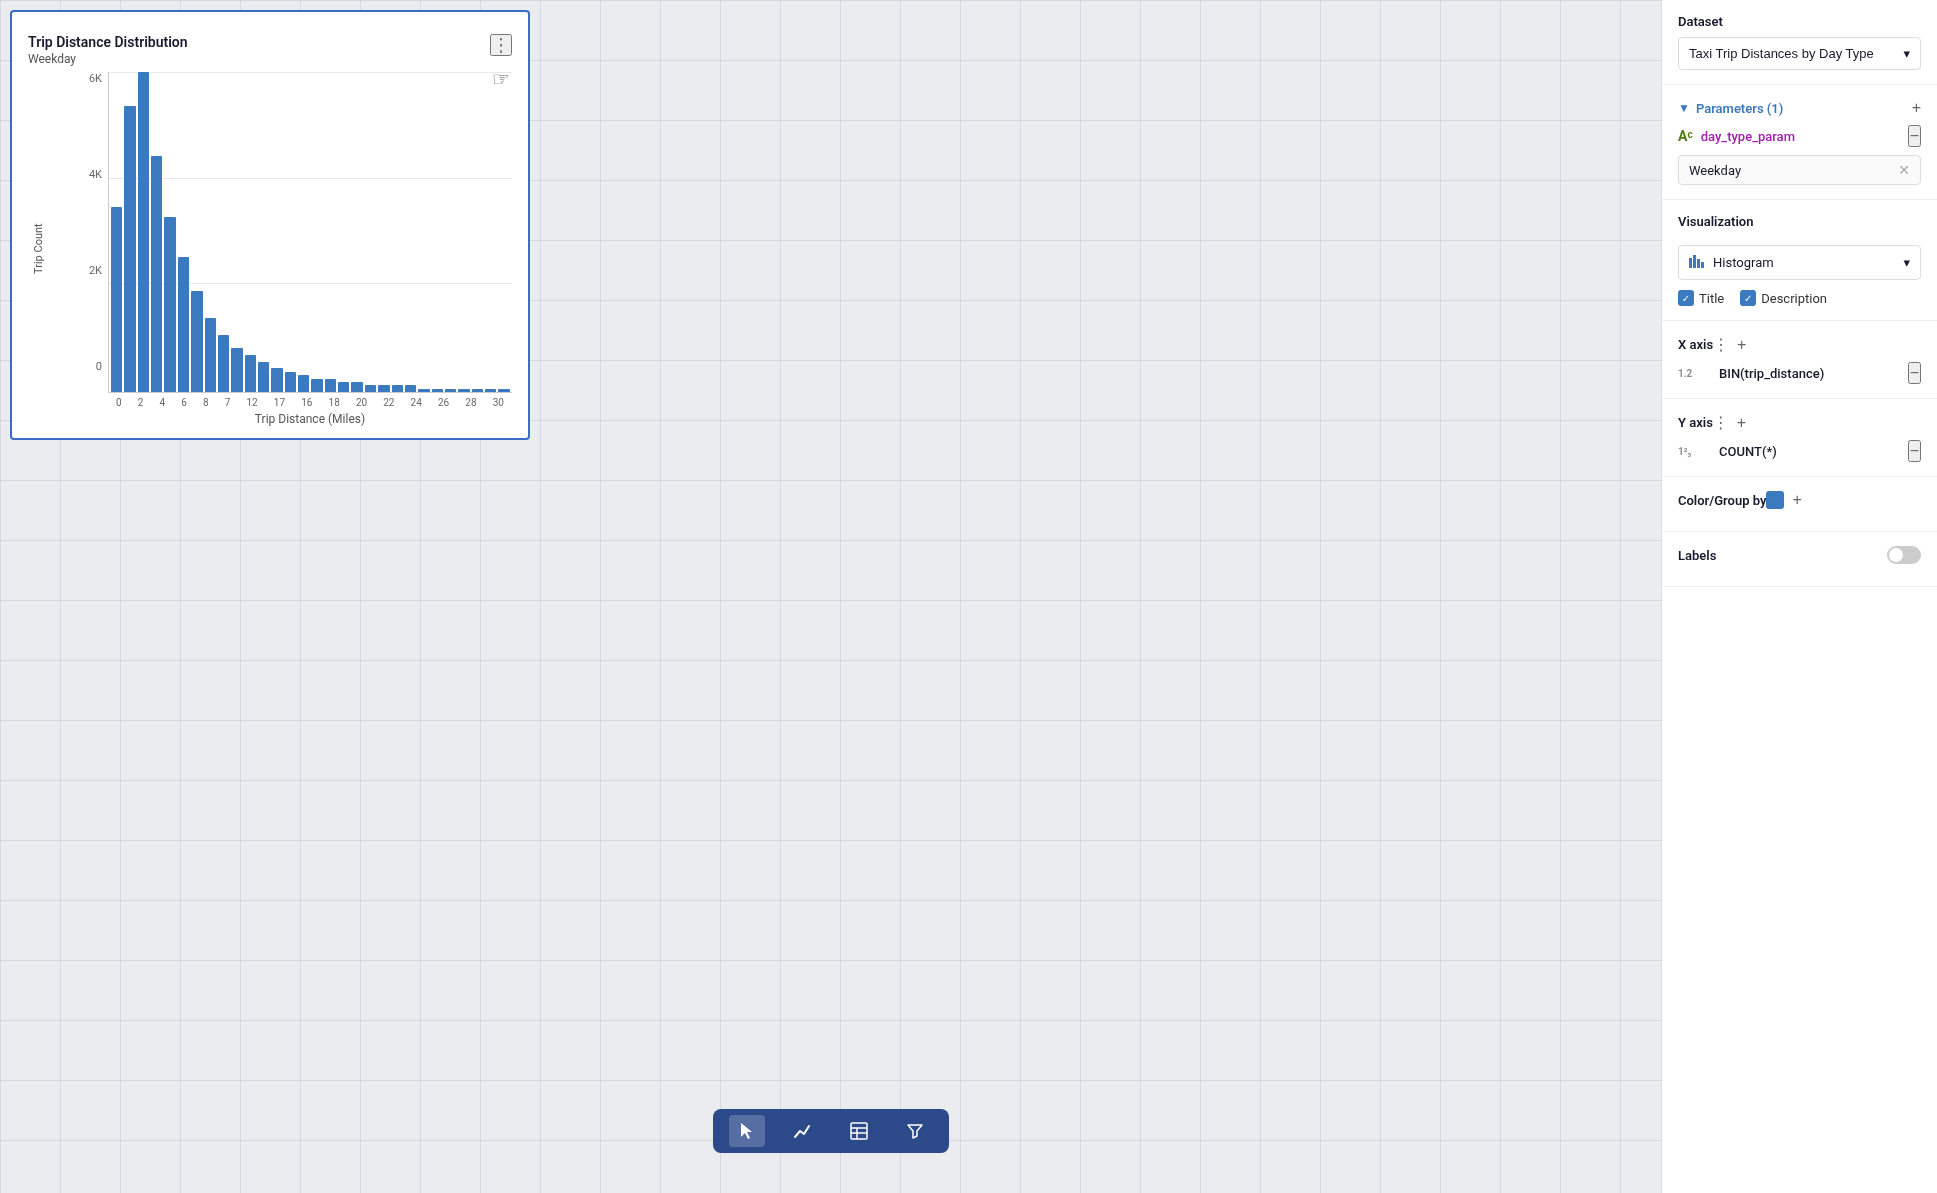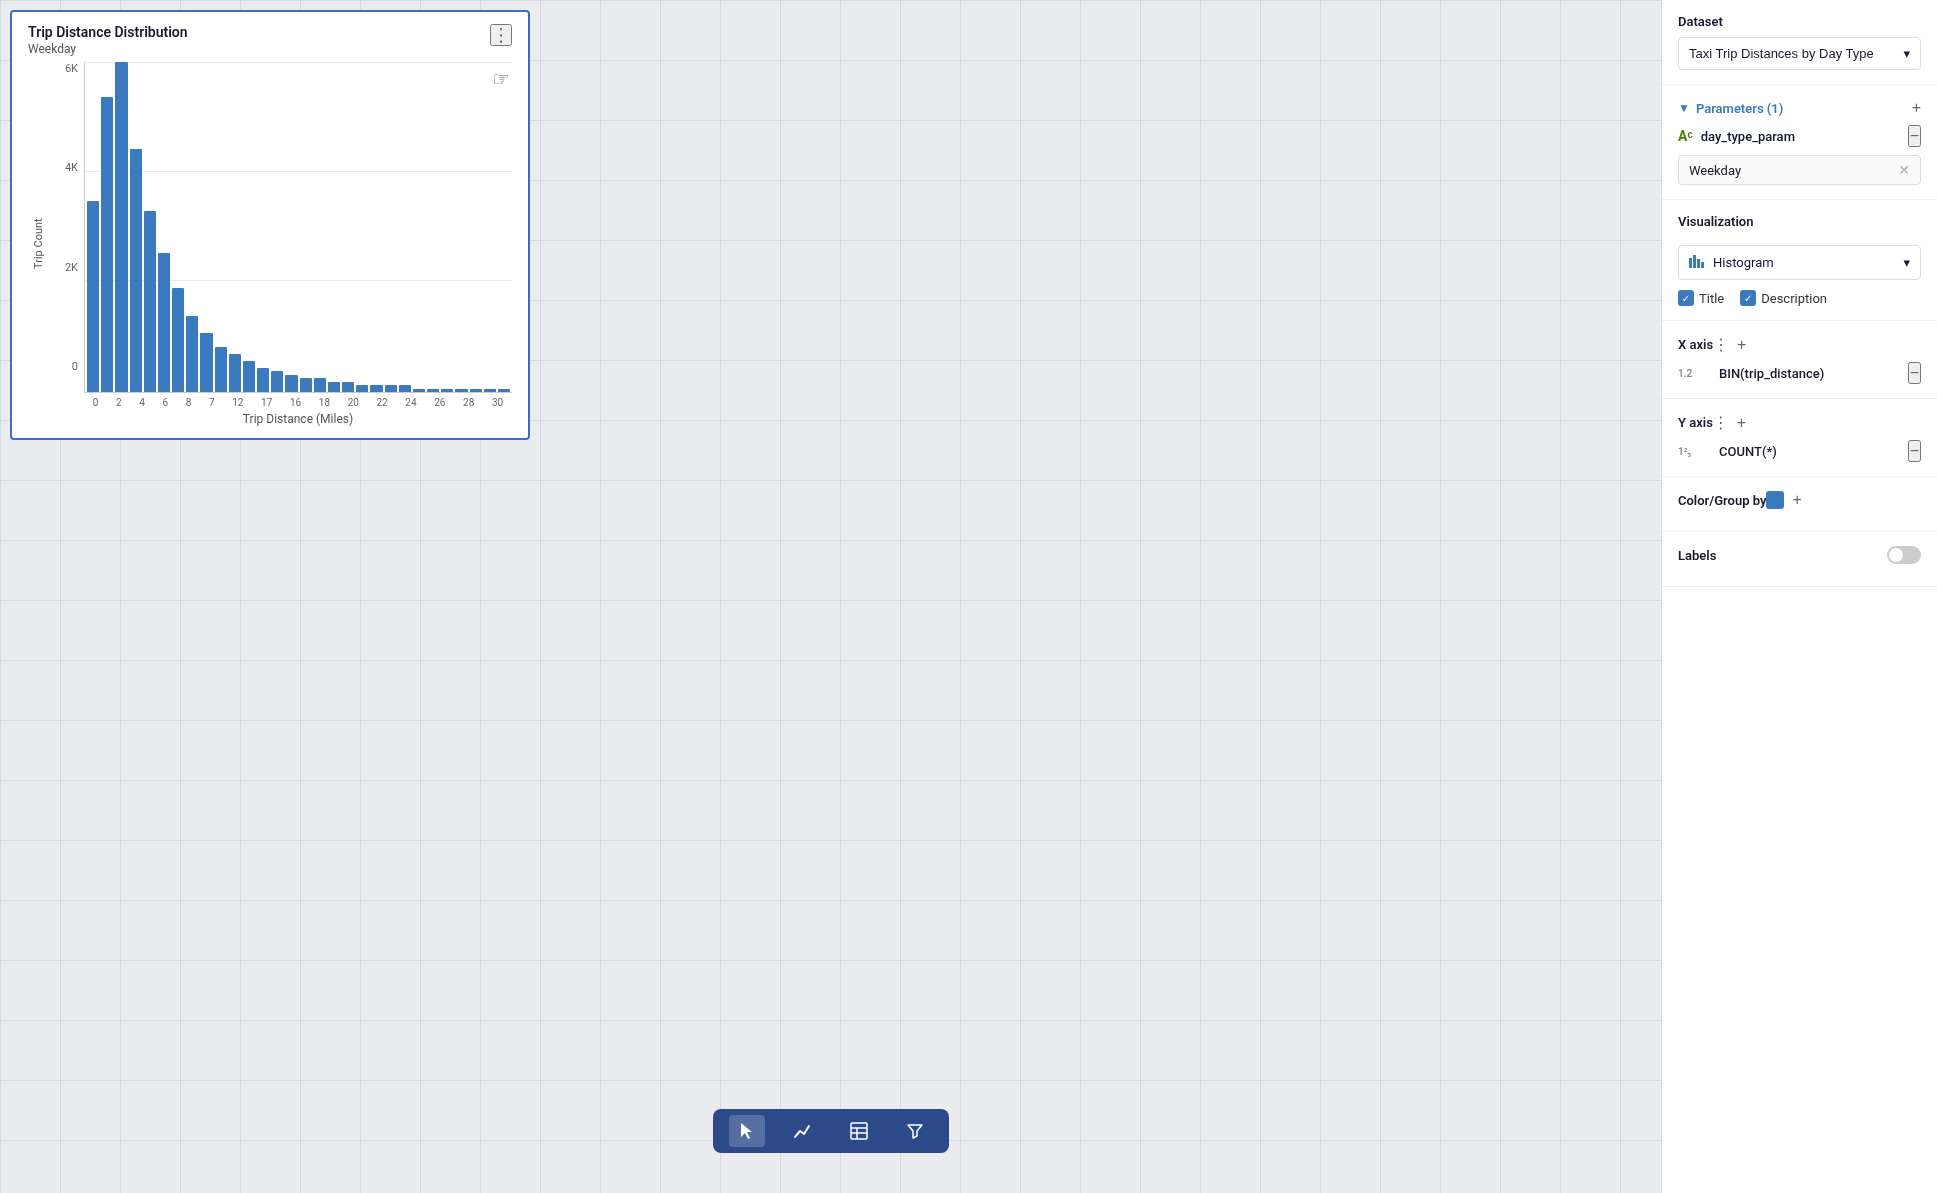--- a/index.html
+++ b/index.html
@@ -35,21 +35,21 @@
     
     .chart-card {
       position: absolute;
       top: 10px;
       left: 10px;
       width: 520px;
       height: 430px;
       background: white;
       border-radius: 4px;
       border: 2px solid #3b6cc7;
-      padding: 12px 16px 12px 16px;
+      padding: 22px 16px 12px 16px;
       display: flex;
       flex-direction: column;
     }
     .chart-card-header {
       display: flex;
       align-items: flex-start;
       justify-content: space-between;
       margin-bottom: 2px;
     }
     .chart-card-title {
@@ -68,20 +68,21 @@
       font-size: 18px;
       line-height: 1;
     }
 
     
     .chart-wrapper {
       flex: 1;
       display: flex;
       position: relative;
       margin-top: 4px;
+      gap: 24px;
     }
     .y-axis-label {
       writing-mode: vertical-rl;
       transform: rotate(180deg);
       font-size: 11px;
       color: #555;
       display: flex;
       align-items: center;
       justify-content: center;
       width: 20px;
@@ -270,21 +271,21 @@
       gap: 8px;
       margin-bottom: 8px;
     }
     .param-icon {
       font-size: 14px;
       color: #4d7c0f;
       font-weight: bold;
     }
     .param-name {
       font-size: 13px;
-      color: #0f172a;
+      color: #a21caf;
       font-weight: 500;
     }
     .param-minus {
       margin-left: auto;
       color: #666;
       cursor: pointer;
       font-size: 16px;
     }
     .param-value-box {
       display: flex;

